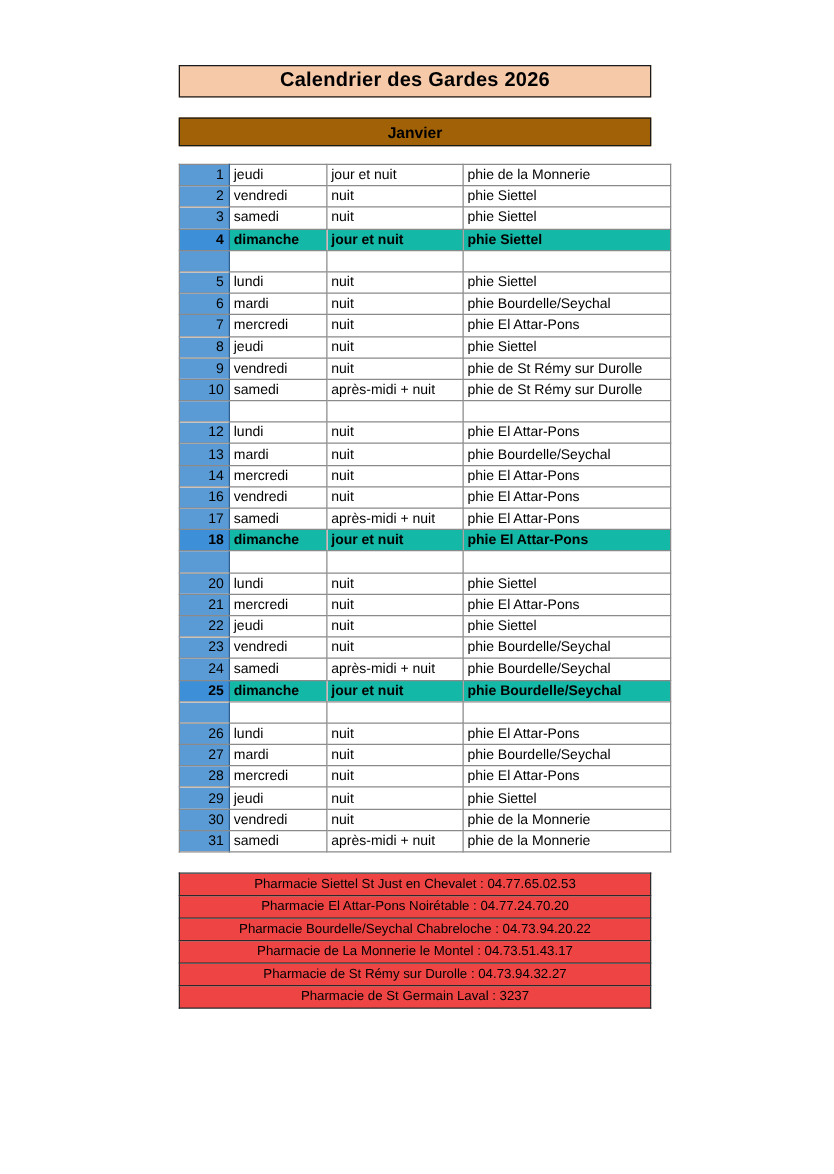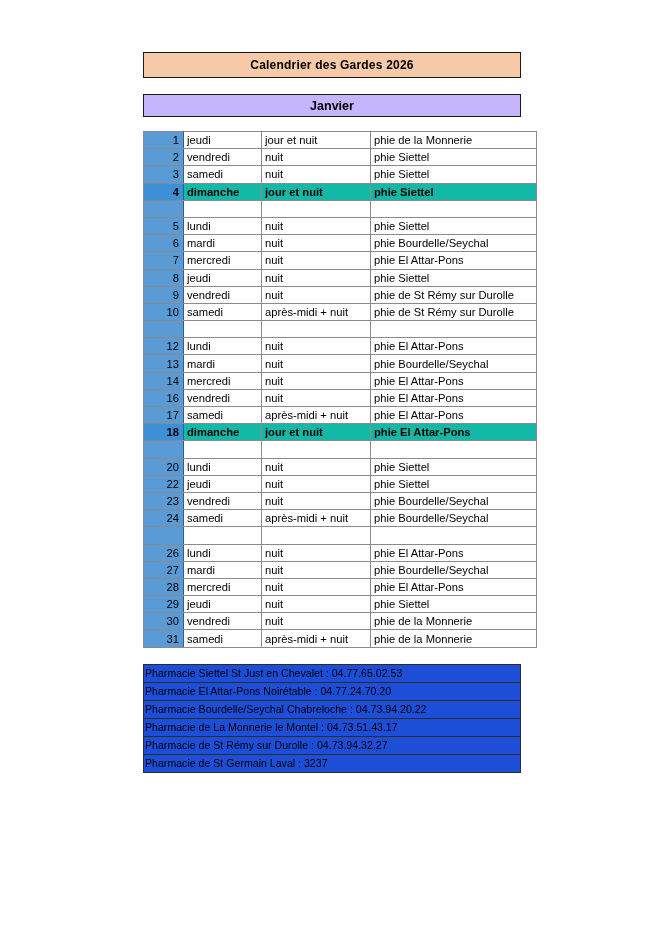--- a/index.html
+++ b/index.html
@@ -32,32 +32,32 @@
   
   .title-bar {
     box-sizing: border-box;
     width: 100%;
     height: 26px;
     background: #f6c9a9;
     border: 1.6px solid #1a1a1a;
     display: flex;
     align-items: center;
     justify-content: center;
-    font-size: 12px;
+    font-size: 16px;
     font-weight: bold;
     letter-spacing: .2px;
   }
 
   
   .month-bar {
     box-sizing: border-box;
     width: 100%;
     height: 23px;
     margin-top: 16px;
-    background: #c4b5fd;
+    background: #a16207;
     border: 1.6px solid #1a1a1a;
     display: flex;
     align-items: center;
     justify-content: center;
     font-size: 12.5px;
     font-weight: bold;
   }
 
   
   .cal-table {
@@ -108,22 +108,23 @@
   .footer-block {
     box-sizing: border-box;
     width: 100%;
     margin-top: 16px;
     border-collapse: collapse;
     table-layout: fixed;
     border: 1.5px solid #2b2b2b;
   }
   .footer-block tr { height: 16.6px; }
   .footer-block td {
-    background: #1d4ed8;
+    background: #ef4444;
     border: 1px solid #2b2b2b;
+    text-align: center;
     font-size: 10.6px;
     line-height: 15px;
     white-space: nowrap;
     overflow: hidden;
   }
 </style>
 </head>
 <body>
 
 <div class="page">
@@ -249,35 +250,47 @@
             <td class="col-shift"></td>
             <td class="col-ph"></td>
           </tr>
           <tr class="">
             <td class="col-num">20</td>
             <td class="col-day">lundi</td>
             <td class="col-shift">nuit</td>
             <td class="col-ph">phie Siettel</td>
           </tr>
           <tr class="">
+            <td class="col-num">21</td>
+            <td class="col-day">mercredi</td>
+            <td class="col-shift">nuit</td>
+            <td class="col-ph">phie El Attar-Pons</td>
+          </tr>
+          <tr class="">
             <td class="col-num">22</td>
             <td class="col-day">jeudi</td>
             <td class="col-shift">nuit</td>
             <td class="col-ph">phie Siettel</td>
           </tr>
           <tr class="">
             <td class="col-num">23</td>
             <td class="col-day">vendredi</td>
             <td class="col-shift">nuit</td>
             <td class="col-ph">phie Bourdelle/Seychal</td>
           </tr>
           <tr class="">
             <td class="col-num">24</td>
             <td class="col-day">samedi</td>
             <td class="col-shift">après-midi + nuit</td>
+            <td class="col-ph">phie Bourdelle/Seychal</td>
+          </tr>
+          <tr class="sunday">
+            <td class="col-num">25</td>
+            <td class="col-day">dimanche</td>
+            <td class="col-shift">jour et nuit</td>
             <td class="col-ph">phie Bourdelle/Seychal</td>
           </tr>
           <tr class="spacer">
             <td class="col-num"></td>
             <td class="col-day"></td>
             <td class="col-shift"></td>
             <td class="col-ph"></td>
           </tr>
           <tr class="">
             <td class="col-num">26</td>

